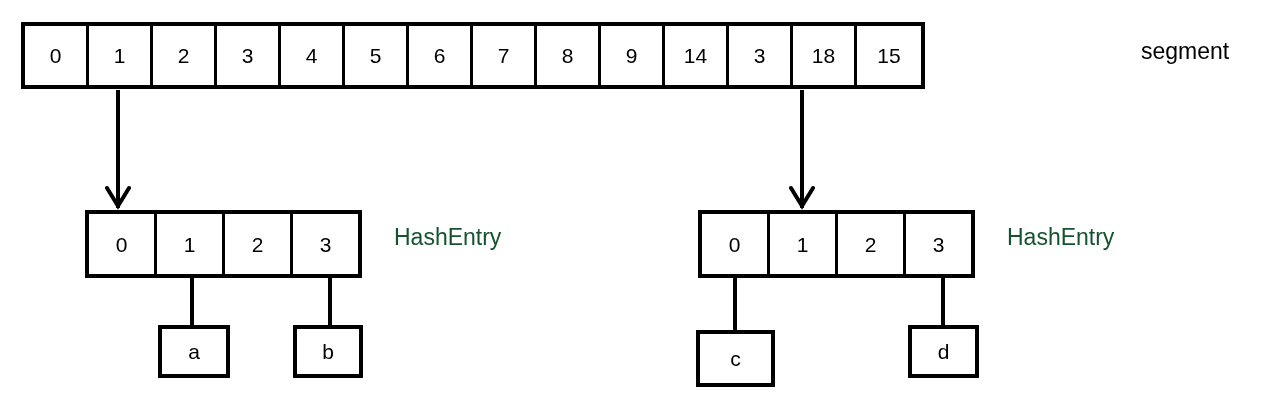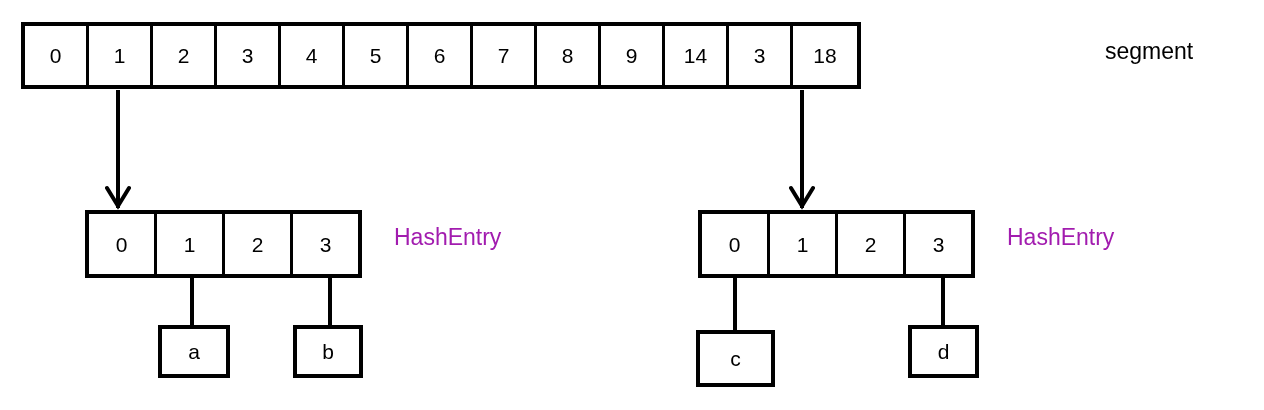--- a/index.html
+++ b/index.html
@@ -40,21 +40,21 @@
     justify-content: center;
     font-size: 21px;
     line-height: 1;
     color: #000000;
     background: #ffffff;
   }
   .segment-cell:last-child { border-right: none; }
 
   .segment-label {
     position: absolute;
-    left: 1105px;
+    left: 1141px;
     top: 40px;
     font-size: 23px;
     line-height: 1;
     white-space: nowrap;
     color: #000000;
   }
 
   
   .hashentry-array {
     position: absolute;
@@ -79,21 +79,21 @@
     color: #000000;
     background: #ffffff;
   }
   .hashentry-cell:last-child { border-right: none; }
 
   .hashentry-label {
     position: absolute;
     font-size: 23px;
     line-height: 1;
     white-space: nowrap;
-    color: #a21caf;
+    color: #14532d;
   }
   .hashentry-label.left  { left: 394px;  top: 226px; }
   .hashentry-label.right { left: 1007px; top: 226px; }
 
   
   .leaf-box {
     position: absolute;
     box-sizing: border-box;
     border: 4px solid #000000;
     background: #ffffff;
@@ -154,20 +154,21 @@
     <div class="segment-cell">3</div>
     <div class="segment-cell">4</div>
     <div class="segment-cell">5</div>
     <div class="segment-cell">6</div>
     <div class="segment-cell">7</div>
     <div class="segment-cell">8</div>
     <div class="segment-cell">9</div>
     <div class="segment-cell">14</div>
     <div class="segment-cell">3</div>
     <div class="segment-cell">18</div>
+    <div class="segment-cell">15</div>
   </div>
 
   <div class="segment-label">segment</div>
 
   <div class="arrow arrow-left">
     <div class="arrow-shaft"></div>
     <div class="arrow-head">
       <svg width="26" height="26" viewBox="0 0 26 26" xmlns="http://www.w3.org/2000/svg">
         <polyline points="2,4 13,22 24,4" fill="none" stroke="#000000" stroke-width="4" stroke-linecap="round" stroke-linejoin="miter"></polyline>
       </svg>

